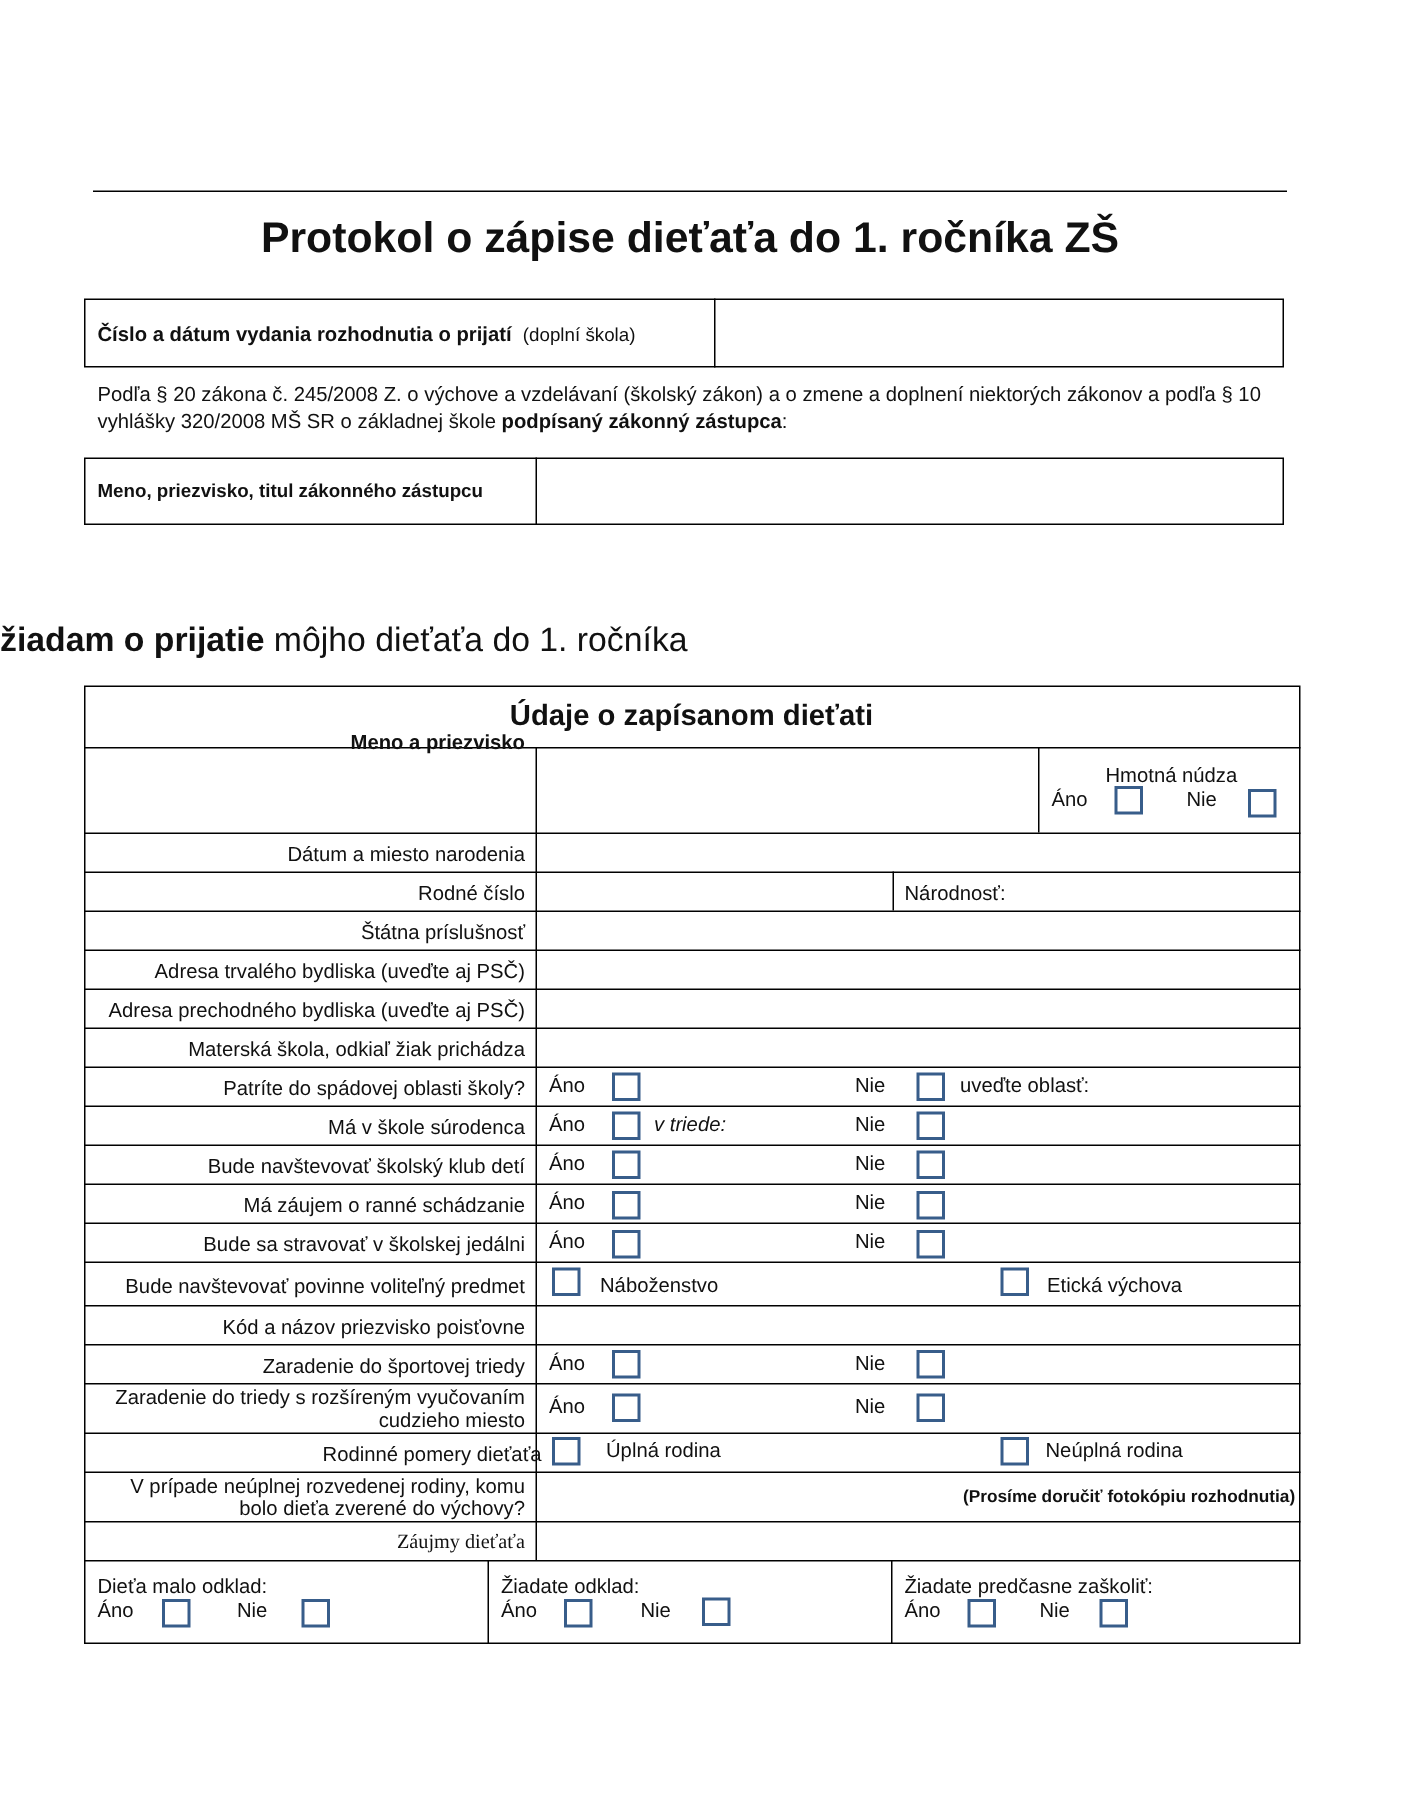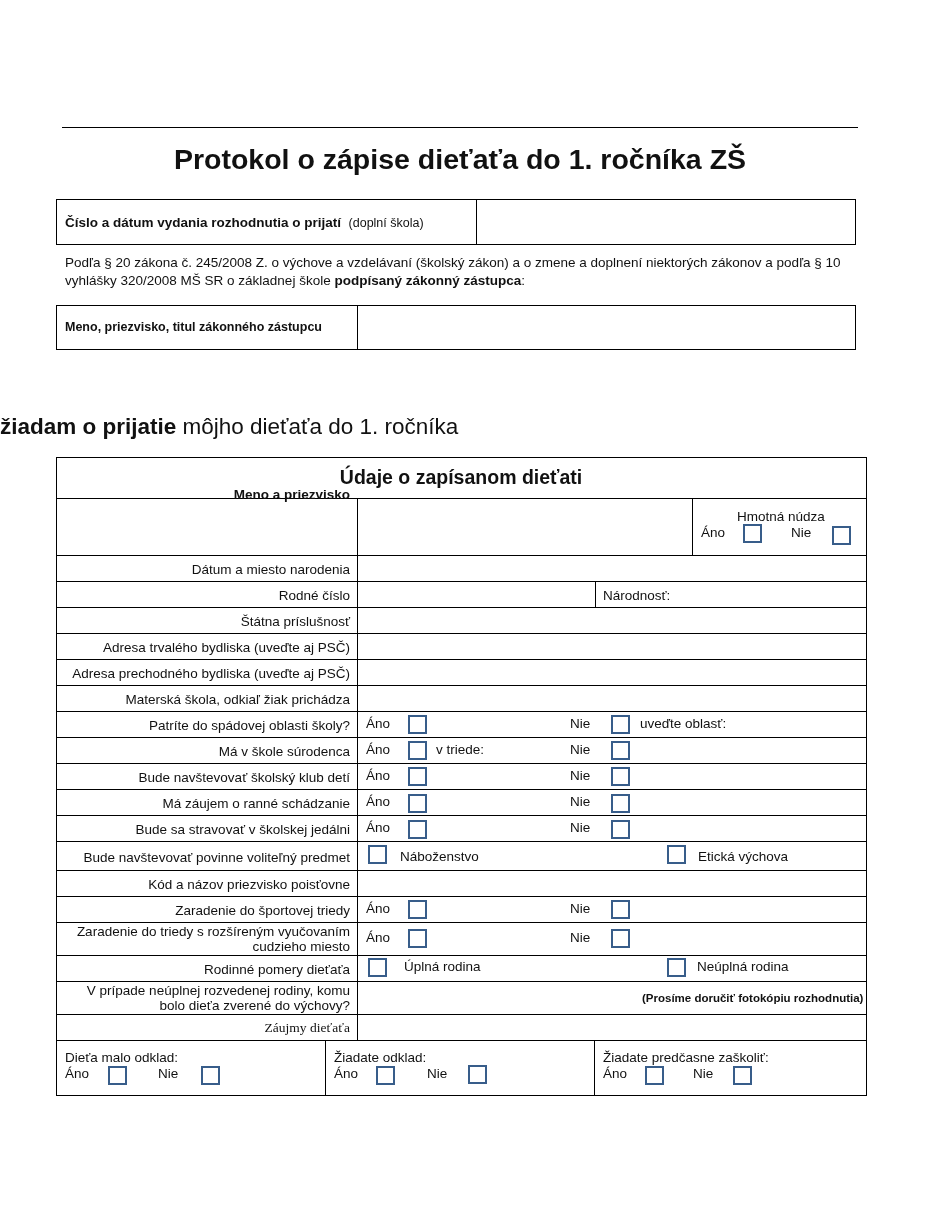--- a/index.html
+++ b/index.html
@@ -110,21 +110,21 @@
 <div class="rlbl" style="left:58px;top:718px;width:292px;">Patríte do spádovej oblasti školy?</div>
 <div class="lbl" style="left:366px;top:716px;">Áno</div>
 <div class="cb" style="left:408px;top:715px;"></div>
 <div class="lbl" style="left:570px;top:716px;">Nie</div>
 <div class="cb" style="left:611px;top:715px;"></div>
 <div class="lbl" style="left:640px;top:716px;">uveďte oblasť:</div>
 
 <div class="rlbl" style="left:58px;top:744px;width:292px;">Má v škole súrodenca</div>
 <div class="lbl" style="left:366px;top:742px;">Áno</div>
 <div class="cb" style="left:408px;top:741px;"></div>
-<div class="lbl" style="left:436px;top:742px;">v triede:</div>
+<div class="lbl" style="left:436px;top:742px;font-style:italic;">v triede:</div>
 <div class="lbl" style="left:570px;top:742px;">Nie</div>
 <div class="cb" style="left:611px;top:741px;"></div>
 
 <div class="rlbl" style="left:58px;top:770px;width:292px;">Bude navštevovať školský klub detí</div>
 <div class="lbl" style="left:366px;top:768px;">Áno</div>
 <div class="cb" style="left:408px;top:767px;"></div>
 <div class="lbl" style="left:570px;top:768px;">Nie</div>
 <div class="cb" style="left:611px;top:767px;"></div>
 
 <div class="rlbl" style="left:58px;top:796px;width:292px;">Má záujem o ranné schádzanie</div>
@@ -156,21 +156,21 @@
 
 <div class="rlbl" style="left:58px;top:924px;width:292px;">
   <span>Zaradenie do triedy s rozšíreným vyučovaním</span><br>
   <span>cudzieho miesto</span>
 </div>
 <div class="lbl" style="left:366px;top:930px;">Áno</div>
 <div class="cb" style="left:408px;top:929px;"></div>
 <div class="lbl" style="left:570px;top:930px;">Nie</div>
 <div class="cb" style="left:611px;top:929px;"></div>
 
-<div class="rlbl" style="left:58px;top:962px;width:292px;">Rodinné pomery dieťaťa</div>
+<div class="rlbl" style="left:58px;top:962px;width:292px;padding-left:11px;">Rodinné pomery dieťaťa</div>
 <div class="cb" style="left:368px;top:958px;"></div>
 <div class="lbl" style="left:404px;top:959px;">Úplná rodina</div>
 <div class="cb" style="left:667px;top:958px;"></div>
 <div class="lbl" style="left:697px;top:959px;">Neúplná rodina</div>
 
 <div class="rlbl" style="left:58px;top:983px;width:292px;">
   <span>V prípade neúplnej rozvedenej rodiny, komu</span><br>
   <span>bolo dieťa zverené do výchovy?</span>
 </div>
 <div class="field" style="left:358px;top:982px;width:508px;height:32px;"></div>

